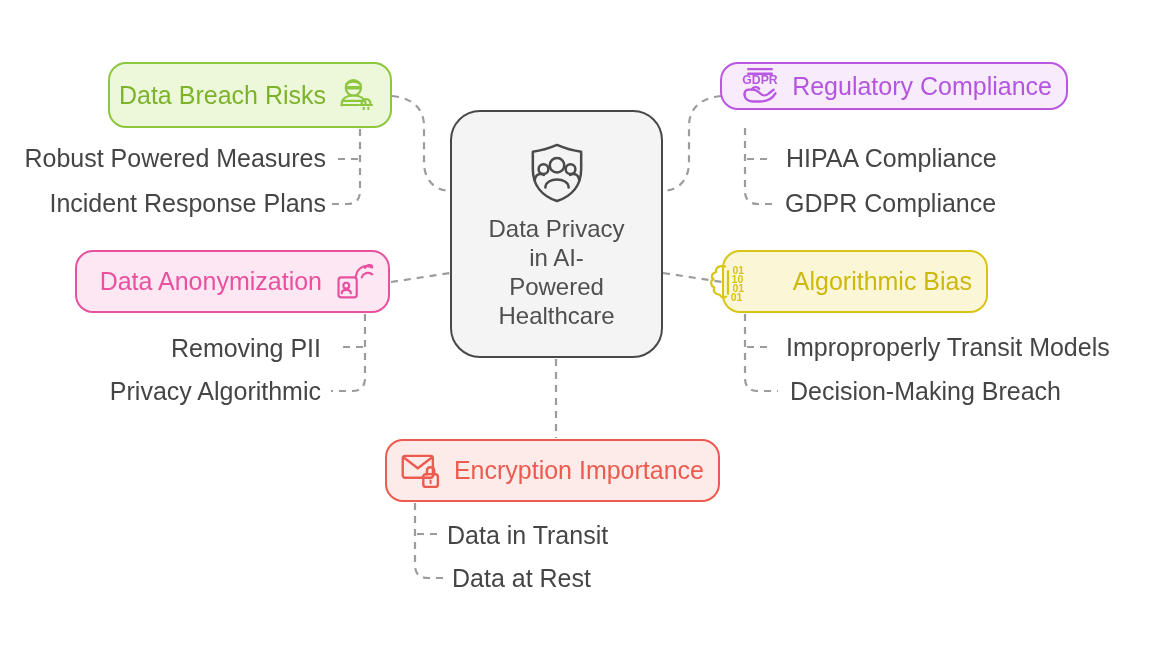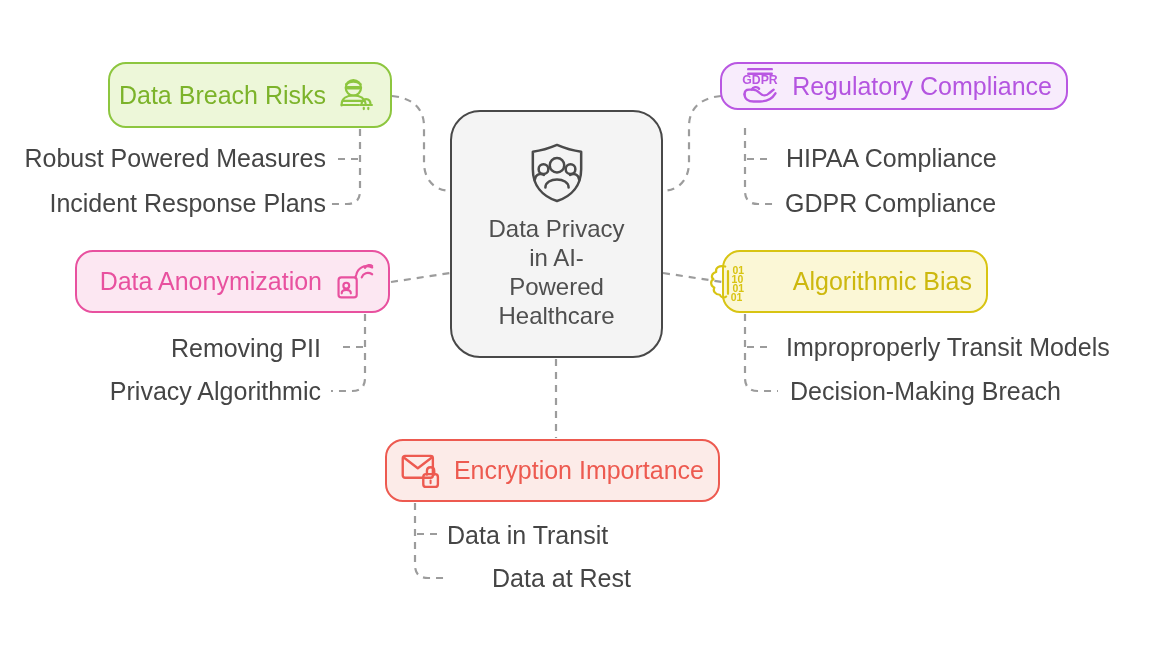--- a/index.html
+++ b/index.html
@@ -213,15 +213,15 @@
   <div class="child-label" style="left:786px; top:143px;">HIPAA Compliance</div>
   <div class="child-label" style="left:785px; top:188px;">GDPR Compliance</div>
 
   <div class="child-label" style="right:837px; top:316px;margin-top:17px;">Removing PII</div>
   <div class="child-label" style="right:837px; top:376px;">Privacy Algorithmic</div>
 
   <div class="child-label" style="left:786px; top:332px;">Improproperly Transit Models</div>
   <div class="child-label" style="left:790px; top:376px;">Decision-Making Breach</div>
 
   <div class="child-label" style="left:447px; top:520px;">Data in Transit</div>
-  <div class="child-label" style="left:452px; top:563px;margin-left:40px;">Data at Rest</div>
+  <div class="child-label" style="left:452px; top:563px;">Data at Rest</div>
 
 </div>
 
 </body></html>

